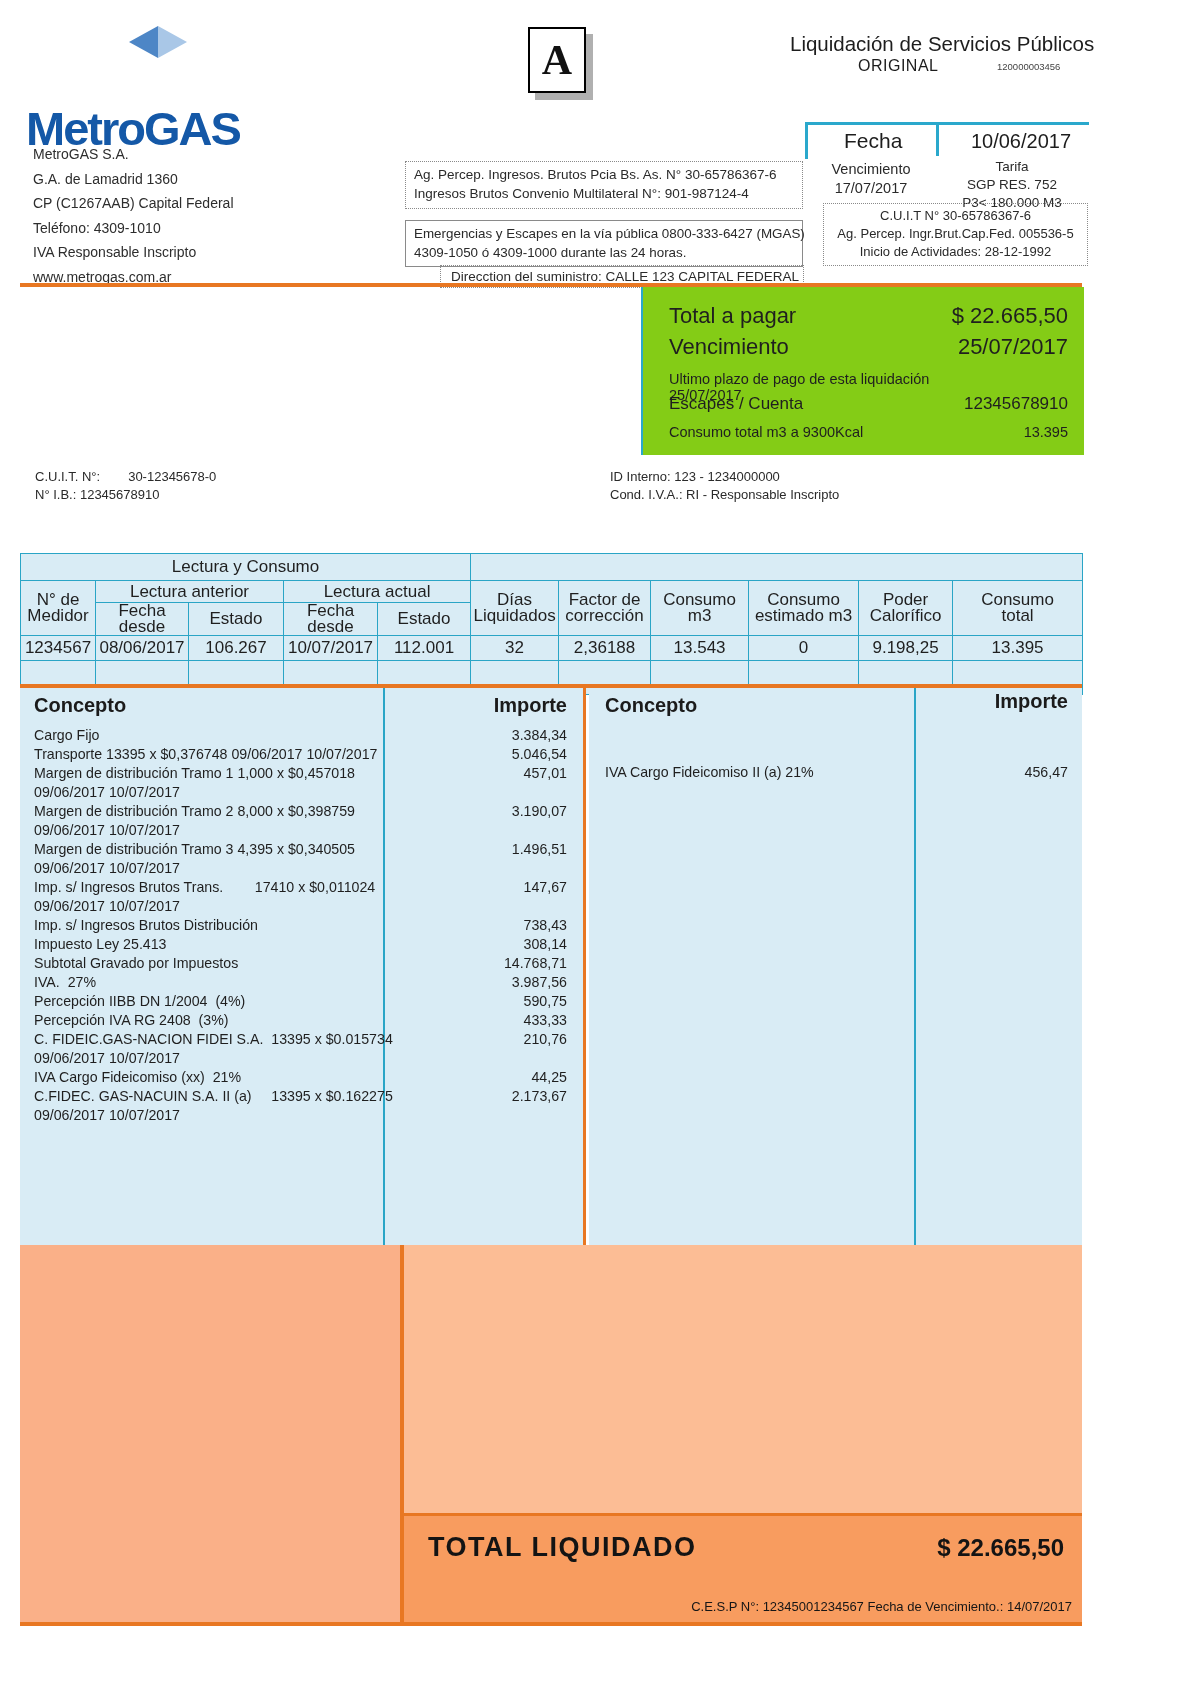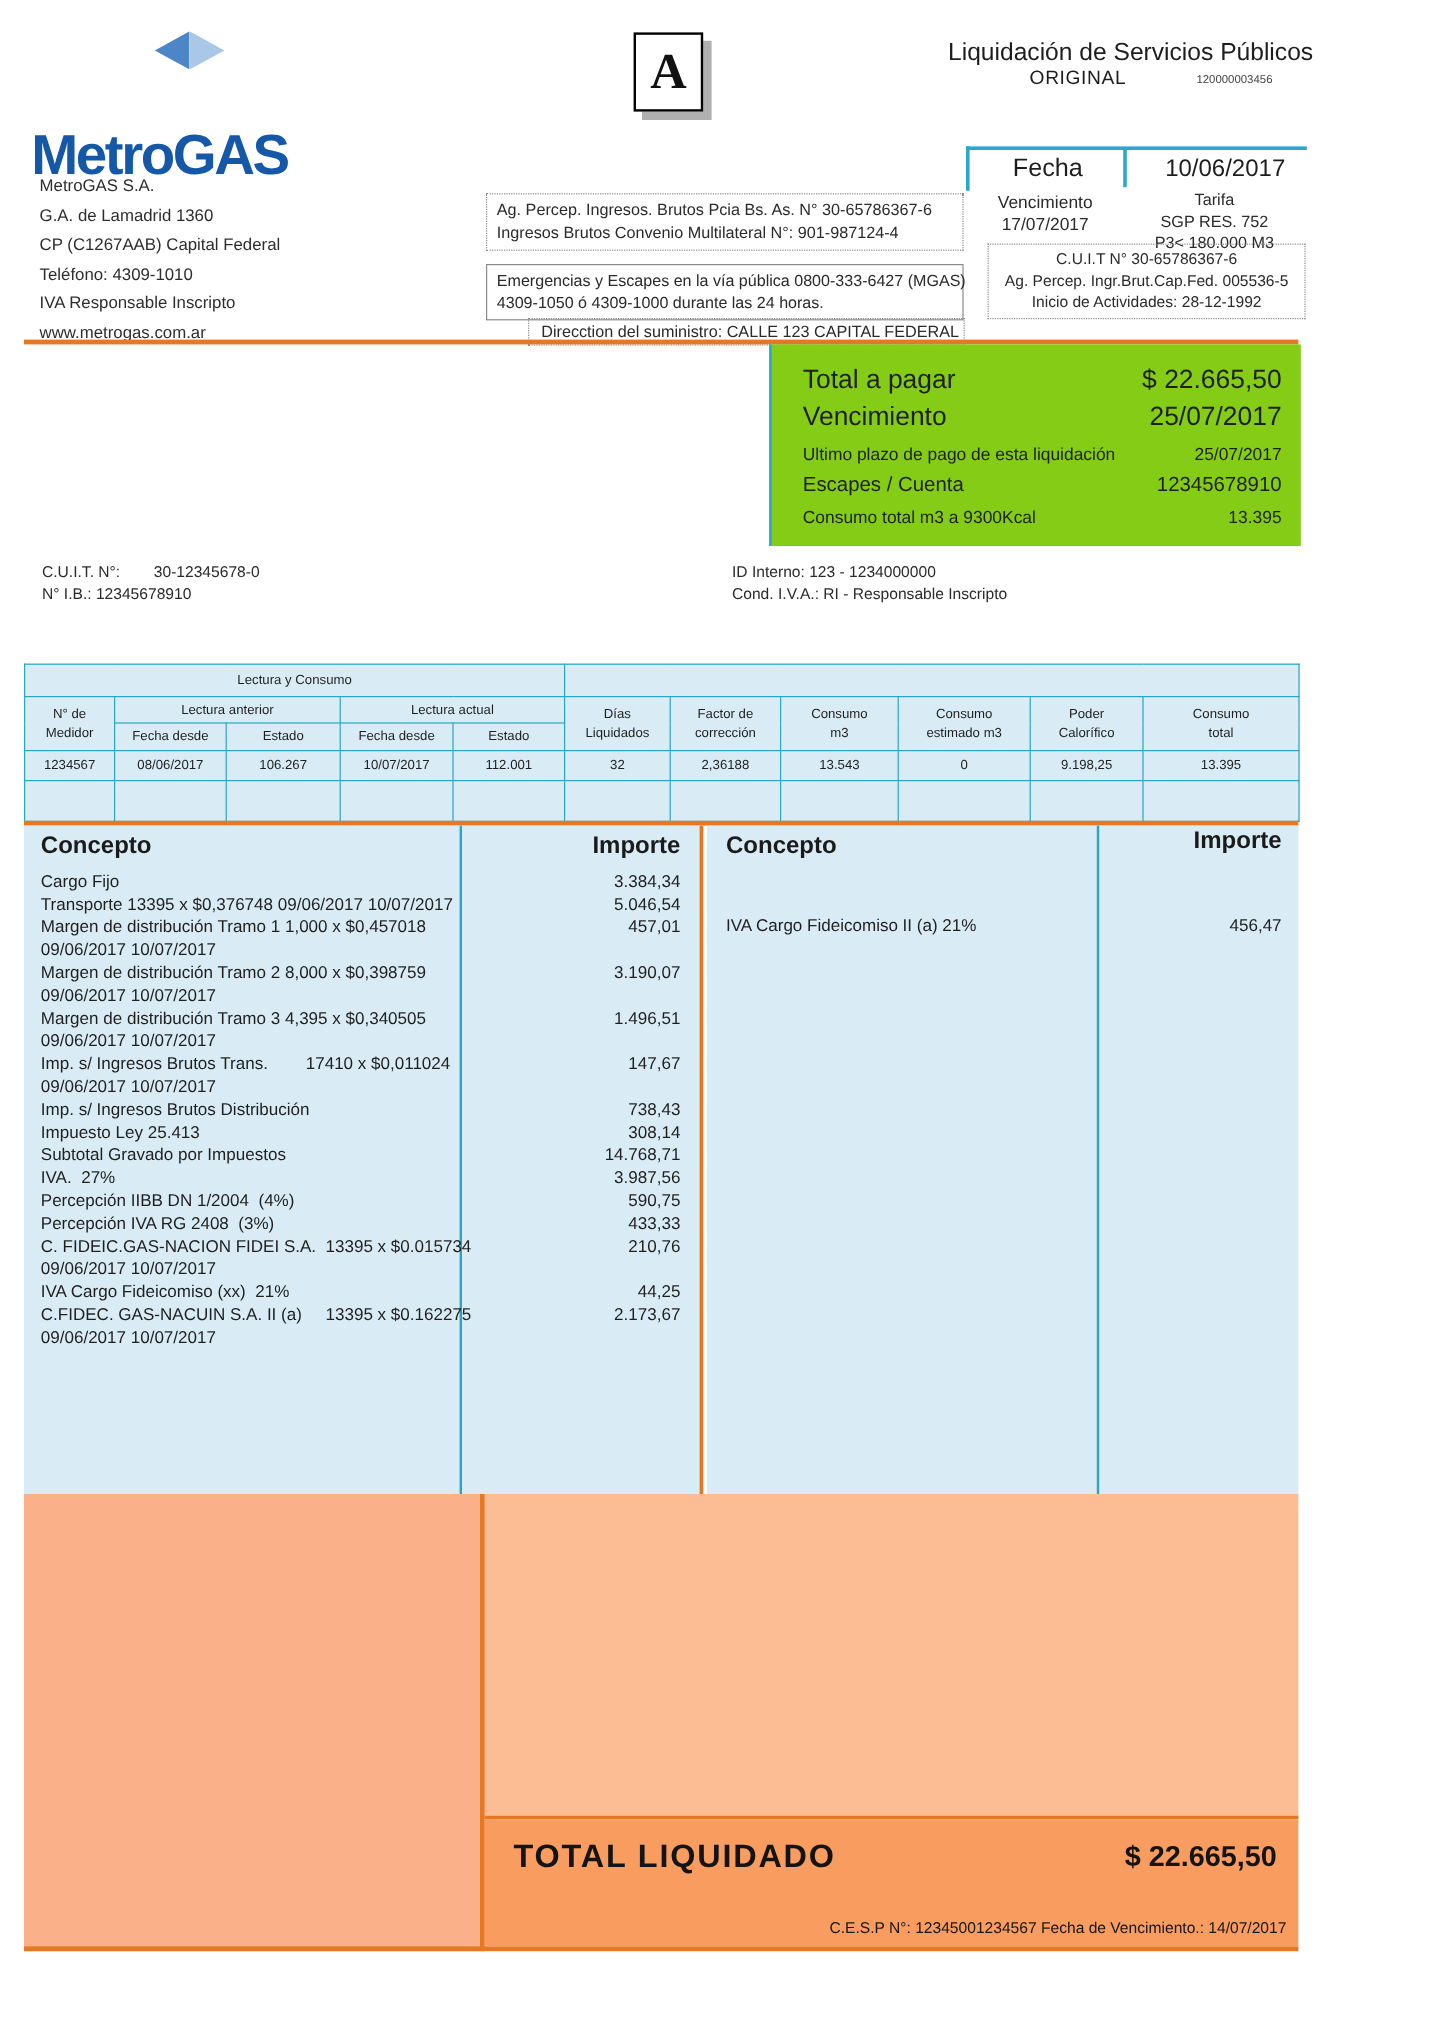--- a/index.html
+++ b/index.html
@@ -63,21 +63,21 @@
   .srow.mid { font-size:17px; }
 
   
   .ids-left { left:35px; top:468px; font-size:13px; line-height:18px; color:#2a2a2a; }
   .ids-right { left:610px; top:468px; font-size:13px; line-height:18px; color:#2a2a2a; }
   .cuit-val { margin-left:28px; }
 
   
   .meter-wrap { left:20px; top:553px; }
   table.meter { border-collapse:collapse; table-layout:fixed; width:1062px; background:#D9ECF5; }
-  table.meter td { border:1.5px solid #2AA5C6; text-align:center; font-size:11px; color:#1f1f1f;
+  table.meter td { border:1.5px solid #2AA5C6; text-align:center; font-size:17px; color:#1f1f1f;
     padding:0 2px; white-space:pre-line; vertical-align:middle; line-height:16px; }
   td.band { font-size:14px; }
 
   
   .hr-orange-mid { left:20px; top:684px; width:1062px; height:4px; background:#E87722; }
   .panel-left { left:20px; top:688px; width:563px; height:557px; background:#D9ECF5; border-right:3px solid #E87722; }
   .panel-right { left:589px; top:688px; width:493px; height:557px; background:#D9ECF5; }
   .pdiv { position:absolute; top:0; width:2px; height:100%; background:#2AA5C6; }
   .hdr-concepto { position:absolute; left:14px; top:6px; font-size:20px; font-weight:bold; color:#1b1b1b; }
   .hdr-importe { position:absolute; right:16px; top:6px; font-size:20px; font-weight:bold; color:#1b1b1b; }
@@ -167,21 +167,21 @@
 
   <div class="abs summary-panel">
     <div class="srow big" style="top:16px;">
       <span>Total a pagar</span>
       <span>$ 22.665,50</span>
     </div>
     <div class="srow big" style="top:47px;">
       <span>Vencimiento</span>
       <span>25/07/2017</span>
     </div>
-    <div class="srow small" style="top:84px;">
+    <div class="srow small" style="top:84px;flex-direction:column;">
       <span>Ultimo plazo de pago de esta liquidación</span>
       <span>25/07/2017</span>
     </div>
     <div class="srow mid" style="top:107px;">
       <span>Escapes / Cuenta</span>
       <span>12345678910</span>
     </div>
     <div class="srow small" style="top:137px;">
       <span>Consumo total m3 a 9300Kcal</span>
       <span>13.395</span>

